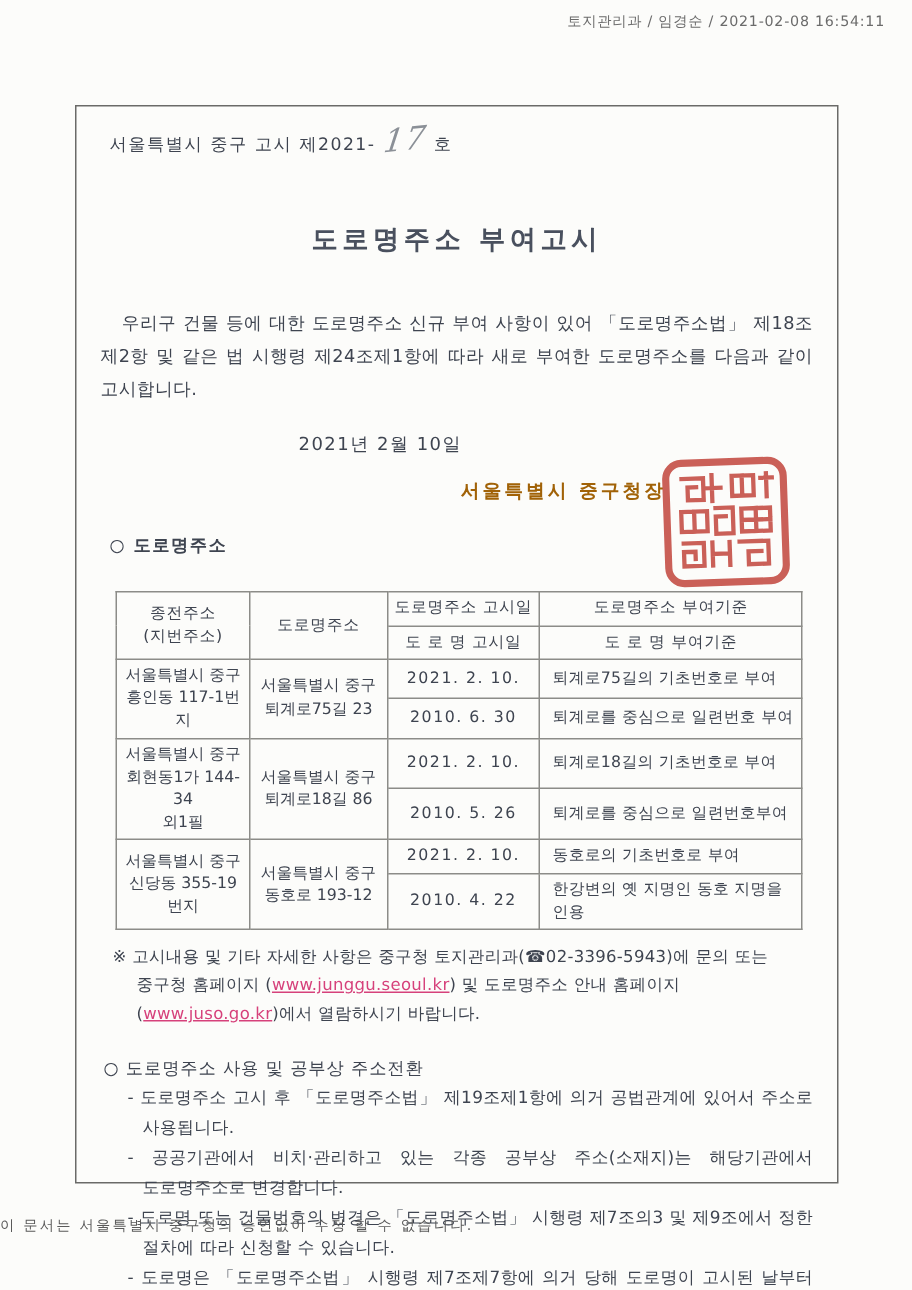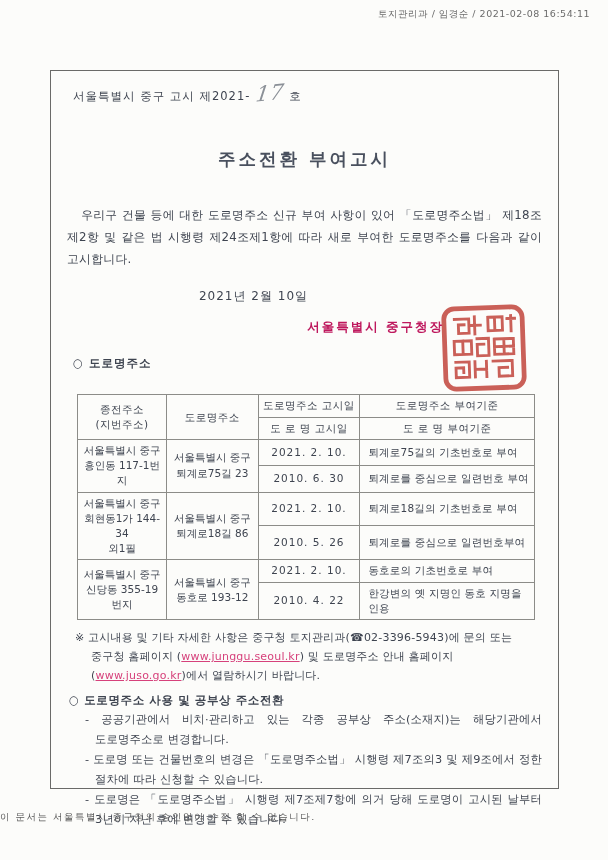--- a/index.html
+++ b/index.html
@@ -68,21 +68,21 @@
     font-size: 12px;
     letter-spacing: 1px;
   }
   .signer-line {
     margin-top: 14px;
     text-align: right;
     padding-right: 98px;
     font-size: 12.5px;
     font-weight: bold;
     letter-spacing: 2px;
-    color: #be185d;
+    color: #a16207;
   }
   .seal {
     position: absolute;
     right: 31px; top: 232px;
     width: 86px; height: 90px;
     opacity: 0.85;
     transform: rotate(-2deg);
     pointer-events: none;
   }
   .tbl-label {
@@ -123,23 +123,23 @@
     word-break: keep-all;
     letter-spacing: 0.2px;
   }
   .note a, .link {
     color: #d6417b;
     text-decoration: underline;
   }
   .sections { margin-top: 2px; }
   .sec-title {
     font-size: 11.5px;
-    font-weight: bold;
+    font-weight: normal;
     letter-spacing: 0.6px;
-    margin-top: 4px;
+    margin-top: 16px;
     margin-left: 2px;
     line-height: 1.75;
   }
   .sec-item {
     font-size: 11.3px;
     line-height: 1.78;
     padding-left: 28px;
     text-indent: -10px;
     word-break: keep-all;
     text-align: justify;
@@ -160,21 +160,21 @@
 <div class="scan-header">토지관리과 / 임경순 / 2021-02-08 16:54:11</div>
 
 <div class="doc">
 
   <div class="notice-number">
     <span>서울특별시 중구 고시 제2021-</span>
     <span class="handwritten">17</span>
     <span>호</span>
   </div>
 
-  <div class="doc-title">주소전환 부여고시</div>
+  <div class="doc-title">도로명주소 부여고시</div>
 
   <div class="body-par">우리구 건물 등에 대한 도로명주소 신규 부여 사항이 있어 「도로명주소법」 제18조 제2항 및 같은 법 시행령 제24조제1항에 따라 새로 부여한 도로명주소를 다음과 같이 고시합니다.</div>
 
   <div class="date-line">2021년  2월  10일</div>
   <div class="signer-line">서울특별시 중구청장</div>
 
   <svg class="seal" viewBox="0 0 90 92">
     <rect x="4" y="4" width="82" height="84" rx="11" fill="none" stroke="#c2453c" stroke-width="5"></rect>
     <g stroke="#c2453c" stroke-width="3" fill="none" stroke-linecap="square">
       <path d="M15 15 h15 v15 h-11 v-9 h6"></path>
@@ -253,20 +253,21 @@
     </tr>
   </tbody>
     </table>
 
   <div class="note">
     <span>※ 고시내용 및 기타 자세한 사항은 중구청 토지관리과(☎02-3396-5943)에 문의 또는 중구청 홈페이지 (</span><span class="link">www.junggu.seoul.kr</span><span>) 및 도로명주소 안내 홈페이지(</span><span class="link">www.juso.go.kr</span><span>)에서 열람하시기 바랍니다.</span>
   </div>
 
   <div class="sections">
     <div class="sec-title">○ 도로명주소 사용 및 공부상 주소전환</div>
+    <div class="sec-item">- 도로명주소 고시 후 「도로명주소법」 제19조제1항에 의거 공법관계에 있어서 주소로 사용됩니다.</div>
     <div class="sec-item">- 공공기관에서 비치·관리하고 있는 각종 공부상 주소(소재지)는 해당기관에서 도로명주소로 변경합니다.</div>
 
     <div class="sec-item">- 도로명 또는 건물번호의 변경은 「도로명주소법」 시행령 제7조의3 및 제9조에서 정한 절차에 따라 신청할 수 있습니다.</div>
     <div class="sec-item">- 도로명은 「도로명주소법」 시행령 제7조제7항에 의거 당해 도로명이 고시된 날부터 3년이 지난 후에 변경할 수 있습니다.</div>
 
   </div>
 
 </div>
 
 <div class="footer">이 문서는 서울특별시 중구청의 승인없이 수정 할 수 없습니다.</div>

